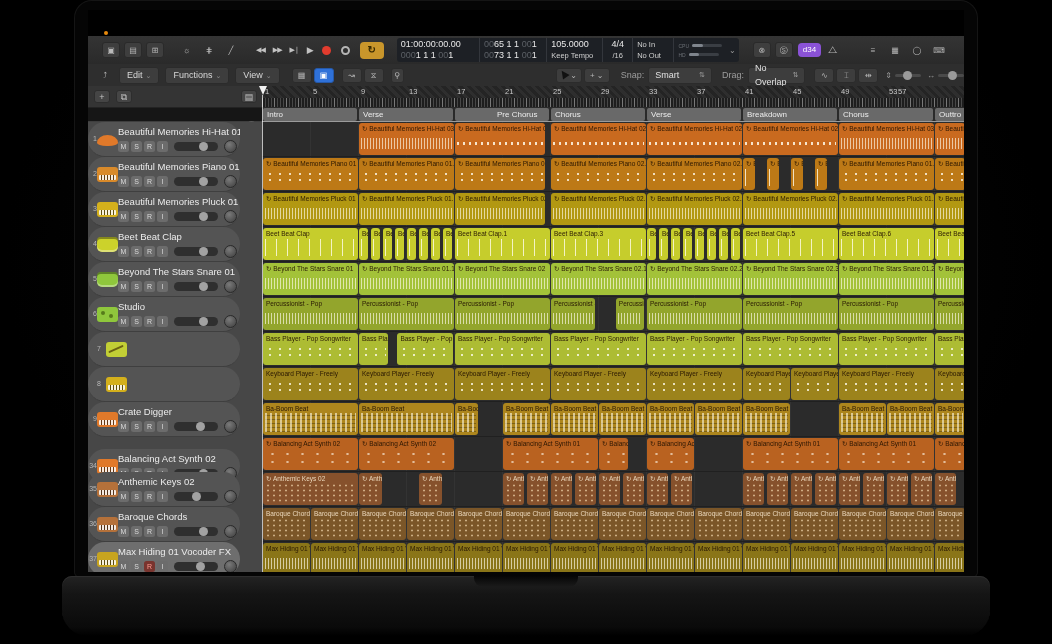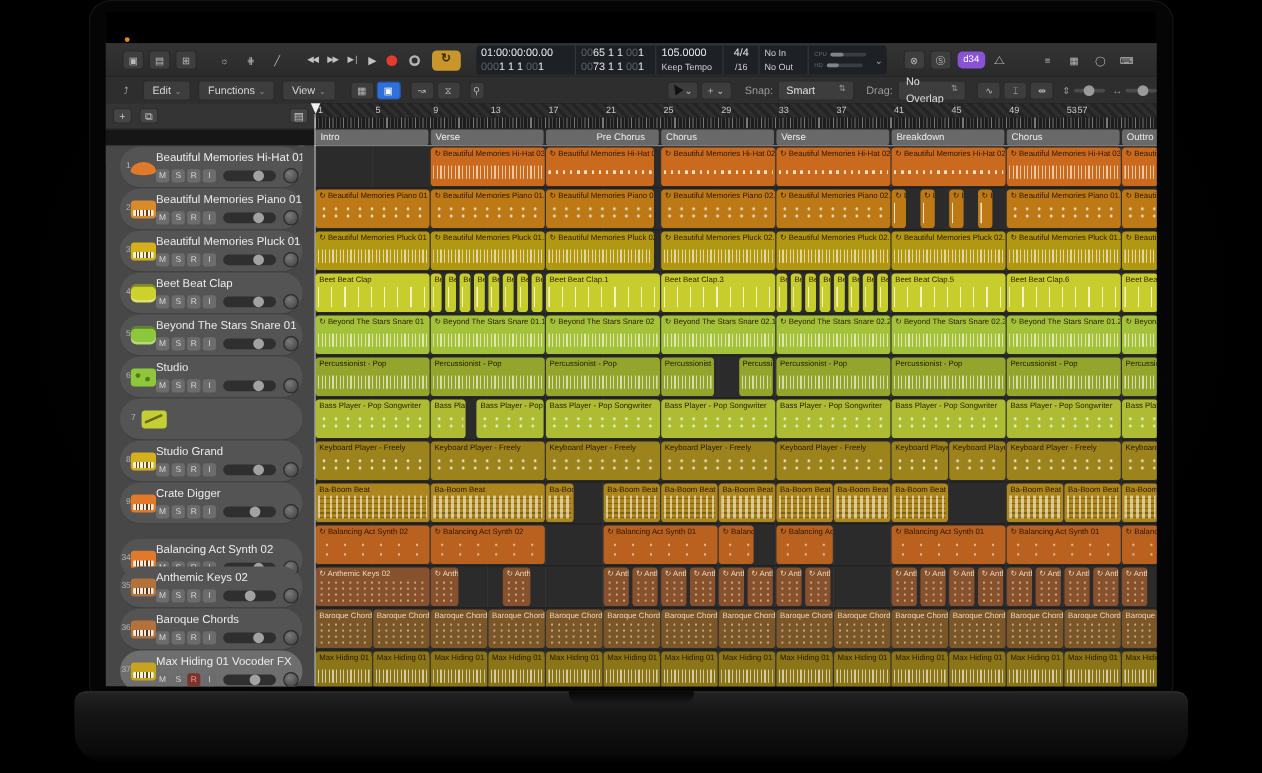--- a/index.html
+++ b/index.html
@@ -67,21 +67,21 @@
     border-bottom:1px solid #232323;display:flex;align-items:center;}
   .phbtn{width:16px;height:13px;border-radius:3px;background:#454545;border:1px solid #2d2d2d;color:#c5c5c5;
     font-size:9px;line-height:12px;text-align:center;margin-left:6px;box-sizing:border-box;}
   .phspacer{flex:1;}
   .markerrow{position:absolute;left:0;top:111px;width:174px;height:15px;background:#3e3e3e;
     border-bottom:1px solid #2a2a2a;display:flex;}
   .markerrow .lbl{font-size:8.5px;color:#d2d2d2;margin-left:8px;flex:1;}
   .pluscircle{width:11px;height:11px;border-radius:50%;background:#5a5a5a;color:#d8d8d8;font-size:8px;
     line-height:11px;text-align:center;margin-right:5px;}
   .tracklist{position:absolute;left:0;top:112px;width:174px;height:450px;background:#474747;}
-  .trow{position:absolute;left:12px;width:152px;height:35px;background:#545454;border-bottom:1px solid #3f3f3f;
+  .trow{position:absolute;left:0;width:152px;height:35px;background:#545454;border-bottom:1px solid #3f3f3f;
     box-sizing:border-box;display:flex;border-radius:17px;}
   .trow.sel{background:#6e6e6e;}
   .tnum{width:13px;font-size:7px;color:#b8b8b8;text-align:right;padding-top:13px;box-sizing:border-box;}
   .ticonwrap{width:30px;display:flex;align-items:center;justify-content:center;}
   .ticon{width:21px;height:15px;border-radius:3px;position:relative;}
   .ticon.keys:after{content:"";position:absolute;left:2px;right:2px;bottom:2px;height:5px;border-radius:1px;
     background:repeating-linear-gradient(90deg,rgba(255,255,255,.85) 0 2px,rgba(0,0,0,.55) 2px 3px);}
   .ticon.round{border-radius:50% 50% 45% 45%/70% 70% 30% 30%;height:11px;margin-top:3px;}
   .ticon.drum{border-radius:4px 4px 5px 5px;box-shadow:0 2px 0 rgba(0,0,0,.35) inset,0 -2px 0 rgba(255,255,255,.35) inset;}
   .ticon.diag:after{content:"";position:absolute;left:2px;top:6px;width:16px;height:2px;background:rgba(60,40,0,.65);
@@ -402,33 +402,20 @@
             <span class="tnum">7</span>
             <span class="ticonwrap" style="position: relative;">
               <span class="ticon diag" style="background: rgb(194, 207, 53);"></span>
             </span>
           </div>
           <div class="trow" style="top: 245px;">
             <span class="tnum">8</span>
             <span class="ticonwrap" style="position: relative;">
               <span class="ticon keys" style="background: rgb(212, 176, 28);"></span>
             </span>
-            <div class="tmain">
-              <div class="tname">Studio Grand</div>
-              <div class="tctrl">
-                <span class="mbtn">M</span>
-                <span class="mbtn">S</span>
-                <span class="mbtn">R</span>
-                <span class="mbtn">I</span>
-                <span class="vslider">
-                  <span class="vthumb" style="left: 25px;"></span>
-                </span>
-                <span class="pknob"></span>
-              </div>
-            </div>
           </div>
           <div class="trow" style="top: 280px;">
             <span class="tnum">9</span>
             <span class="ticonwrap" style="position: relative;">
               <span class="disc" style="position: absolute; left: 1px; top: 13px;">▶</span>
               <span class="ticon keys" style="background: rgb(224, 121, 42);"></span>
             </span>
             <div class="tmain">
               <div class="tname">Crate Digger</div>
               <div class="tctrl">

